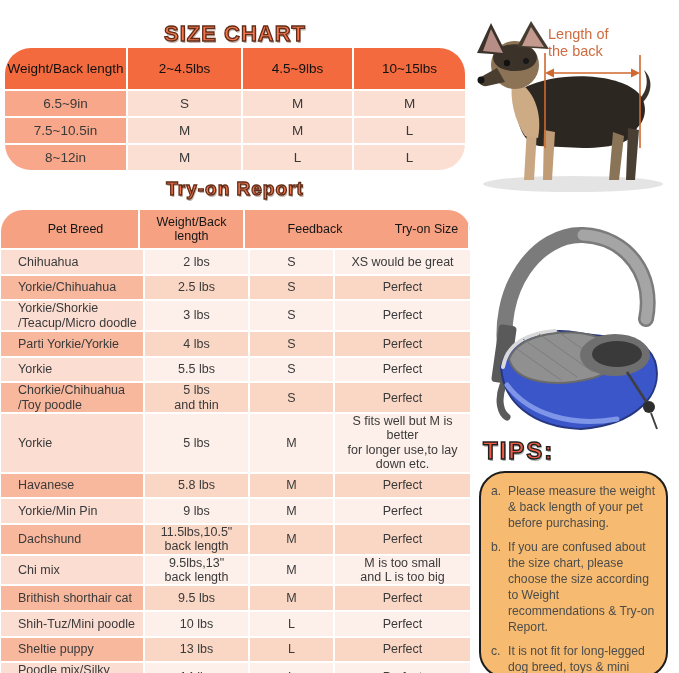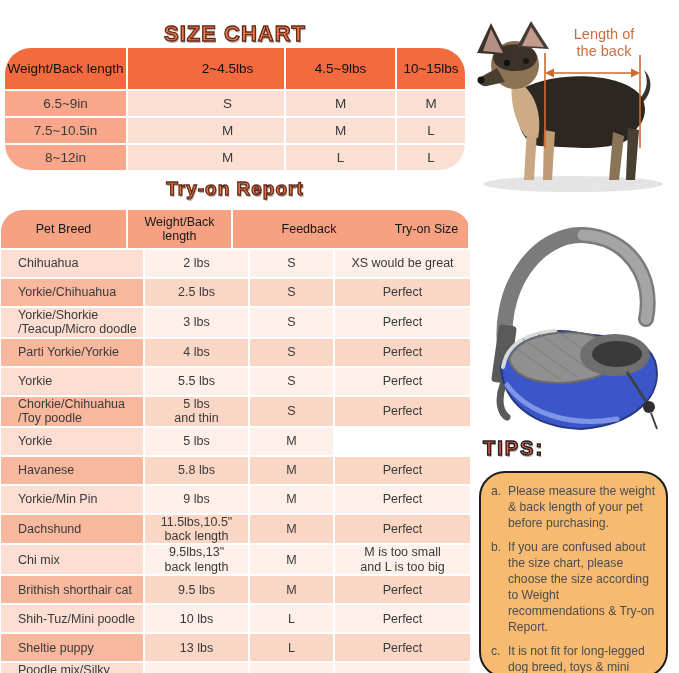--- a/index.html
+++ b/index.html
@@ -6,62 +6,62 @@
   #page{position:relative;width:679px;height:673px;background:#fff;overflow:hidden;
         font-family:"Liberation Sans",sans-serif;color:#333;margin-top:20px;}
 
   
   .bubble{font-weight:800;letter-spacing:1px;color:#f4744c;
           -webkit-text-stroke:1.3px #5e2c18;
           text-shadow:1px 2px 0 rgba(94,44,24,.35);
           text-align:center;}
   #sc-title{position:absolute;left:5px;top:1px;width:460px;font-size:22px;}
   #to-title{position:absolute;left:0;top:158px;width:470px;font-size:19px;}
-  #tips-title{position:absolute;left:483px;top:417px;font-size:20px;color:#ef5c46;
+  #tips-title{position:absolute;left:483px;top:417px;font-size:24px;color:#ef5c46;
               -webkit-text-stroke:1.4px #1f1f1f;text-shadow:1px 2px 0 rgba(0,0,0,.3);
               letter-spacing:2px;}
 
   
   .tbl{position:absolute;display:flex;flex-direction:column;overflow:hidden;}
   .tr{display:flex;flex:1;margin-top:2px;}
   .tr:first-child{margin-top:0;justify-content:center;}
   .td{display:flex;align-items:center;justify-content:center;text-align:center;
       white-space:pre-line;line-height:1.15;}
 
   
   #sc-table{left:5px;top:28px;width:460px;height:122px;border-radius:26px;}
   #sc-table .thead{flex:0 0 41px;}
   #sc-table .thead .td{background:#f26a3e;color:#111;font-size:13.5px;}
   #sc-table .tr:not(.thead) .td{background:#fbdfd3;font-size:13.5px;color:#3a3a3a;}
   #sc-table .tr:not(.thead) .td.s0{background:#f9a78a;}
   #sc-table .s0{flex:0 0 121px;border-right:2px solid #fff;}
-  #sc-table .s1{flex:0 0 113px;border-right:2px solid #fff;padding-left:43px;}
+  #sc-table .s1{flex:0 0 113px;border-right:2px solid #fff;}
   #sc-table .s2{flex:0 0 109px;border-right:2px solid #fff;}
   #sc-table .s3{flex:1;}
 
   
   #to-table{left:1px;top:190px;width:469px;height:482px;border-radius:22px;}
   #to-table .thead{flex:0 0 38px;}
   #to-table .thead .td{background:#f5a182;color:#161616;font-size:12.5px;font-weight:400;}
   #to-table .c0{flex:0 0 125px;border-right:2px solid #fff;justify-content:flex-start;
                 text-align:left;padding-left:17px;}
-  #to-table .thead .c0{justify-content:center;text-align:center;padding-left:0;}
+  #to-table .thead .c0{justify-content:center;text-align:center;padding-left:12px;}
   #to-table .c1{flex:0 0 103px;border-right:2px solid #fff;}
   #to-table .c2{flex:0 0 83px;border-right:2px solid #fff;}
   #to-table .c3{flex:1;}
   #to-table .tr:not(.thead) .td{font-size:12.5px;color:#3a3a3a;}
   #to-table .td.small{font-size:10.8px;}
   .lt .td{background:#fdefe9;}
   .lt .td.c0{background:#fbddd2;}
   .dk .td{background:#fad6c4;}
   .dk .td.c0{background:#f8b89e;}
 
   
   #dog-area{position:absolute;left:465px;top:0;width:214px;height:178px;}
-  #back-note{position:absolute;left:548px;top:6px;width:112px;text-align:center;
+  #back-note{position:absolute;left:548px;top:6px;width:112px;text-align:left;
              color:#cf6b3e;font-size:14.5px;line-height:1.2;white-space:pre-line;}
 
   
   #bag-area{position:absolute;left:477px;top:197px;width:202px;height:226px;}
 
   
   #tips-box{position:absolute;left:479px;top:451px;width:189px;height:207px;
             background:#f6bb70;border:2.5px solid #1c1c1c;border-radius:26px;
             box-sizing:border-box;padding:11px 9px 6px 10px;}
   .tip{display:flex;margin-bottom:8px;color:#4c4c4c;font-size:12.2px;line-height:1.31;}
@@ -179,20 +179,22 @@
 /Toy poodle</div>
       <div class="td c1 small">5 lbs
 and thin</div>
       <div class="td c2">S</div>
       <div class="td c3">Perfect</div>
     </div>
     <div class="tr lt">
       <div class="td c0">Yorkie</div>
       <div class="td c1">5 lbs</div>
       <div class="td c2">M</div>
+      <div class="td c3 small">S fits well but M is better
+for longer use,to lay down etc.</div>
     </div>
     <div class="tr dk">
       <div class="td c0">Havanese</div>
       <div class="td c1">5.8 lbs</div>
       <div class="td c2">M</div>
       <div class="td c3">Perfect</div>
     </div>
     <div class="tr lt">
       <div class="td c0">Yorkie/Min Pin</div>
       <div class="td c1">9 lbs</div>

